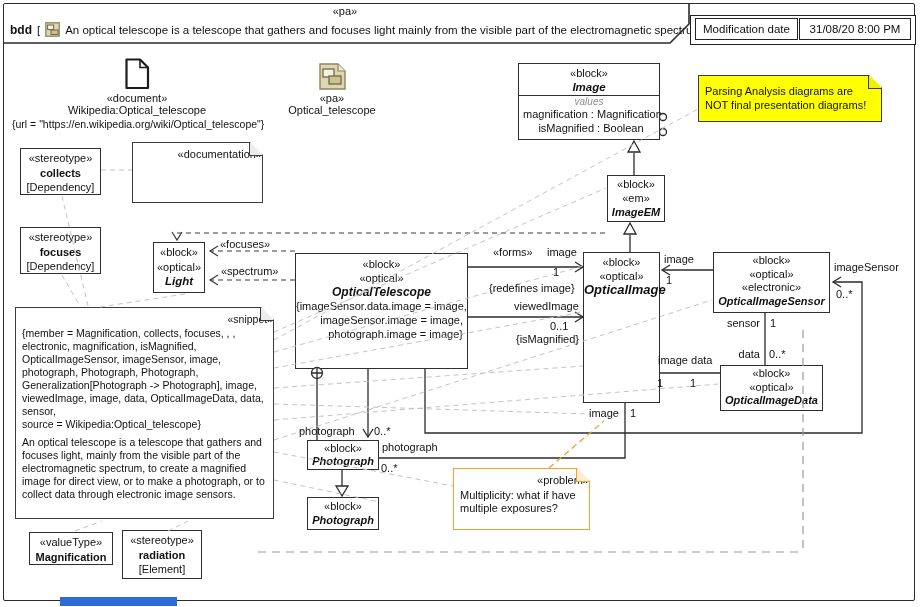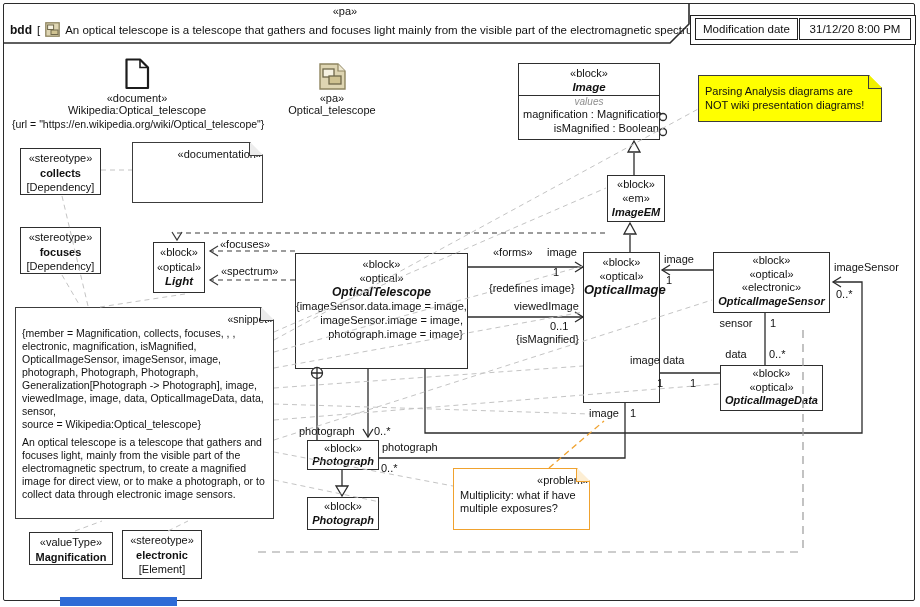--- a/index.html
+++ b/index.html
@@ -12,35 +12,35 @@
   .hdr-row{position:absolute;left:10px;top:21px;height:18px;display:flex;align-items:center;gap:5px;
            font-size:11.5px;white-space:nowrap;z-index:2;}
   .hdr-row .bdd{font-weight:bold;font-size:12px;}
   .modbox{position:absolute;border:1.6px solid #222;background:#fff;z-index:2;
           font-size:11.5px;text-align:center;}
   .blk{position:absolute;background:#fff;border:1.6px solid #2e2e2e;text-align:center;
        font-size:11px;line-height:14px;z-index:2;box-sizing:border-box;}
   .blk .nm{font-weight:bold;font-style:italic;font-size:11.5px;}
   .blk .divider{border-top:1.4px solid #2e2e2e;margin-top:1px;}
   .blk .valhdr{font-style:italic;color:#8d8d8d;font-size:10px;line-height:12px;}
-  .blk .val{text-align:right;padding-left:4px;font-size:11px;line-height:13.5px;white-space:nowrap;}
+  .blk .val{text-align:center;padding-left:4px;font-size:11px;line-height:13.5px;white-space:nowrap;}
   .blk .cons{text-align:right;padding-right:4px;font-size:11px;line-height:14px;white-space:nowrap;}
   .stbox{position:absolute;background:#fff;border:1.7px solid #2e2e2e;text-align:center;
          font-size:11px;line-height:14.5px;z-index:2;box-sizing:border-box;padding-top:2px;}
   .stbox .nm{font-weight:bold;}
   .note{position:absolute;border:1.5px solid #3c3c3c;background:#fff;z-index:2;box-sizing:border-box;
         clip-path:polygon(0 0,calc(100% - 13px) 0,100% 13px,100% 100%,0 100%);
         font-size:11px;line-height:13.5px;}
   .note .fold{position:absolute;top:0;right:0;width:12px;height:12px;background:#ececec;
         border-left:1.5px solid #3c3c3c;border-bottom:1.5px solid #3c3c3c;}
   .note .ttl{text-align:right;margin-top:5px;}
   .note .bod{text-align:left;padding:1px 6px 2px 6px;}
   .pre{white-space:pre-line;}
   .lbl{position:absolute;font-size:11px;line-height:12px;white-space:nowrap;z-index:6;}
-  .lbl.r{text-align:center;}
+  .lbl.r{text-align:right;}
   .artlbl{position:absolute;font-size:11px;line-height:13px;text-align:center;z-index:2;white-space:nowrap;}
   .overlay{position:absolute;left:0;top:0;z-index:4;pointer-events:none;}
   .icon{z-index:3;}
 </style>
 </head>
 <body>
 
 <div id="canvas">
 
   <div class="frame"></div>
@@ -52,21 +52,21 @@
     <span class="icon"><svg width="15" height="15">
           <rect x="0.8" y="0.8" width="13.4" height="13.4" fill="#ded5b2" stroke="#8f8560" stroke-width="1.3"></rect>
           <rect x="2.6" y="3" width="6" height="4.5" fill="#f6f2e2" stroke="#6f684b"></rect>
           <rect x="6" y="8" width="7" height="4.5" fill="#cfc291" stroke="#6f684b"></rect>
         </svg></span>
     <span>An optical telescope is a telescope that gathers and focuses light mainly from the visible part of the electromagnetic spectrum]</span>
   </div>
 
   <div class="modbox" style="left:690px;top:15px;width:224px;height:28px">
     <div class="modbox" style="left:4px;top:2px;width:101px;height:20px;line-height:20px">Modification date</div>
-    <div class="modbox" style="left:108px;top:2px;width:110px;height:20px;line-height:20px">31/12/20 8:00 PM</div>
+    <div class="modbox" style="left:108px;top:2px;width:110px;height:20px;line-height:20px">31/08/20 8:00 PM</div>
   </div>
 
   <div class="abs icon" style="left:125px;top:58px">
     <svg width="25" height="32">
         <path d="M1.5,1.5 H15 L23,9.5 V30 H1.5 Z" fill="#fff" stroke="#1c1c1c" stroke-width="2.2" stroke-linejoin="round"></path>
         <path d="M15,1.5 V9.5 H23" fill="none" stroke="#1c1c1c" stroke-width="1.6"></path>
       </svg>
   </div>
   <div class="artlbl" style="left:77px;top:92px;width:120px">«document»</div>
   <div class="artlbl nm" style="left:37px;top:104px;width:200px">Wikipedia:Optical_telescope</div>
@@ -78,21 +78,21 @@
         <path d="M19,1 V8 H26" fill="#efe9d2" stroke="#8f8560" stroke-width="1.2"></path>
         <rect x="4" y="6" width="11" height="8" fill="#f6f2e2" stroke="#6f684b" stroke-width="1.3"></rect>
         <rect x="10" y="13" width="12" height="8" fill="#cfc291" stroke="#6f684b" stroke-width="1.3"></rect>
       </svg>
   </div>
   <div class="artlbl" style="left:302px;top:92px;width:60px">«pa»</div>
   <div class="artlbl nm" style="left:287px;top:104px;width:90px">Optical_telescope</div>
 
   <div class="note" style="left:698px;top:75px;width:184px;height:47px;background:#ffff00;padding-top:8px">
     <div class="fold" style="background:#f0f000"></div>
-    <div class="bod">Parsing Analysis diagrams are NOT wiki presentation diagrams!</div>
+    <div class="bod">Parsing Analysis diagrams are NOT final presentation diagrams!</div>
   </div>
 
   <div class="stbox" style="left:20px;top:148px;width:81px;height:47px">
     <div>«stereotype»</div>
     <div class="nm">collects</div>
     <div>[Dependency]</div>
   </div>
   <div class="note" style="left:132px;top:142px;width:131px;height:61px">
     <div class="fold"></div>
     <div class="ttl">«documentation»</div>
@@ -180,40 +180,40 @@
 source = Wikipedia:Optical_telescope}</div>
     <div class="bod" style="margin-top:2px">An optical telescope is a telescope that gathers and focuses light, mainly from the visible part of the electromagnetic spectrum, to create a magnified image for direct view, or to make a photograph, or to collect data through electronic image sensors.</div>
   </div>
 
   <div class="stbox" style="left:29px;top:532px;width:84px;height:33px">
     <div>«valueType»</div>
     <div class="nm">Magnification</div>
   </div>
   <div class="stbox" style="left:122px;top:530px;width:80px;height:49px">
     <div>«stereotype»</div>
-    <div class="nm">electronic</div>
+    <div class="nm">radiation</div>
     <div>[Element]</div>
   </div>
 
   <div class="lbl" style="left:493px;top:246px">«forms»</div>
   <div class="lbl" style="left:547px;top:246px">image</div>
   <div class="lbl" style="left:553px;top:266px">1</div>
   <div class="lbl" style="left:489px;top:282px">{redefines image}</div>
   <div class="lbl" style="left:514px;top:300px">viewedImage</div>
   <div class="lbl" style="left:550px;top:320px">0..1</div>
   <div class="lbl" style="left:516px;top:333px">{isMagnified}</div>
   <div class="lbl" style="left:664px;top:253px">image</div>
   <div class="lbl" style="left:666px;top:274px">1</div>
   <div class="lbl" style="left:834px;top:261px">imageSensor</div>
   <div class="lbl" style="left:836px;top:288px">0..*</div>
   <div class="lbl r" style="left:712px;top:317px;width:48px">sensor</div>
   <div class="lbl" style="left:770px;top:317px">1</div>
   <div class="lbl r" style="left:712px;top:348px;width:48px">data</div>
   <div class="lbl" style="left:769px;top:348px">0..*</div>
-  <div class="lbl" style="left:630px;top:354px">image data</div>
+  <div class="lbl" style="left:658px;top:354px">image data</div>
   <div class="lbl" style="left:657px;top:377px">1</div>
   <div class="lbl" style="left:690px;top:377px">1</div>
   <div class="lbl" style="left:589px;top:407px">image</div>
   <div class="lbl" style="left:630px;top:407px">1</div>
   <div class="lbl" style="left:382px;top:441px">photograph</div>
   <div class="lbl" style="left:381px;top:462px">0..*</div>
   <div class="lbl" style="left:299px;top:425px">photograph</div>
   <div class="lbl" style="left:374px;top:425px">0..*</div>
   <div class="lbl" style="left:220px;top:238px">«focuses»</div>
   <div class="lbl" style="left:221px;top:265px">«spectrum»</div>

